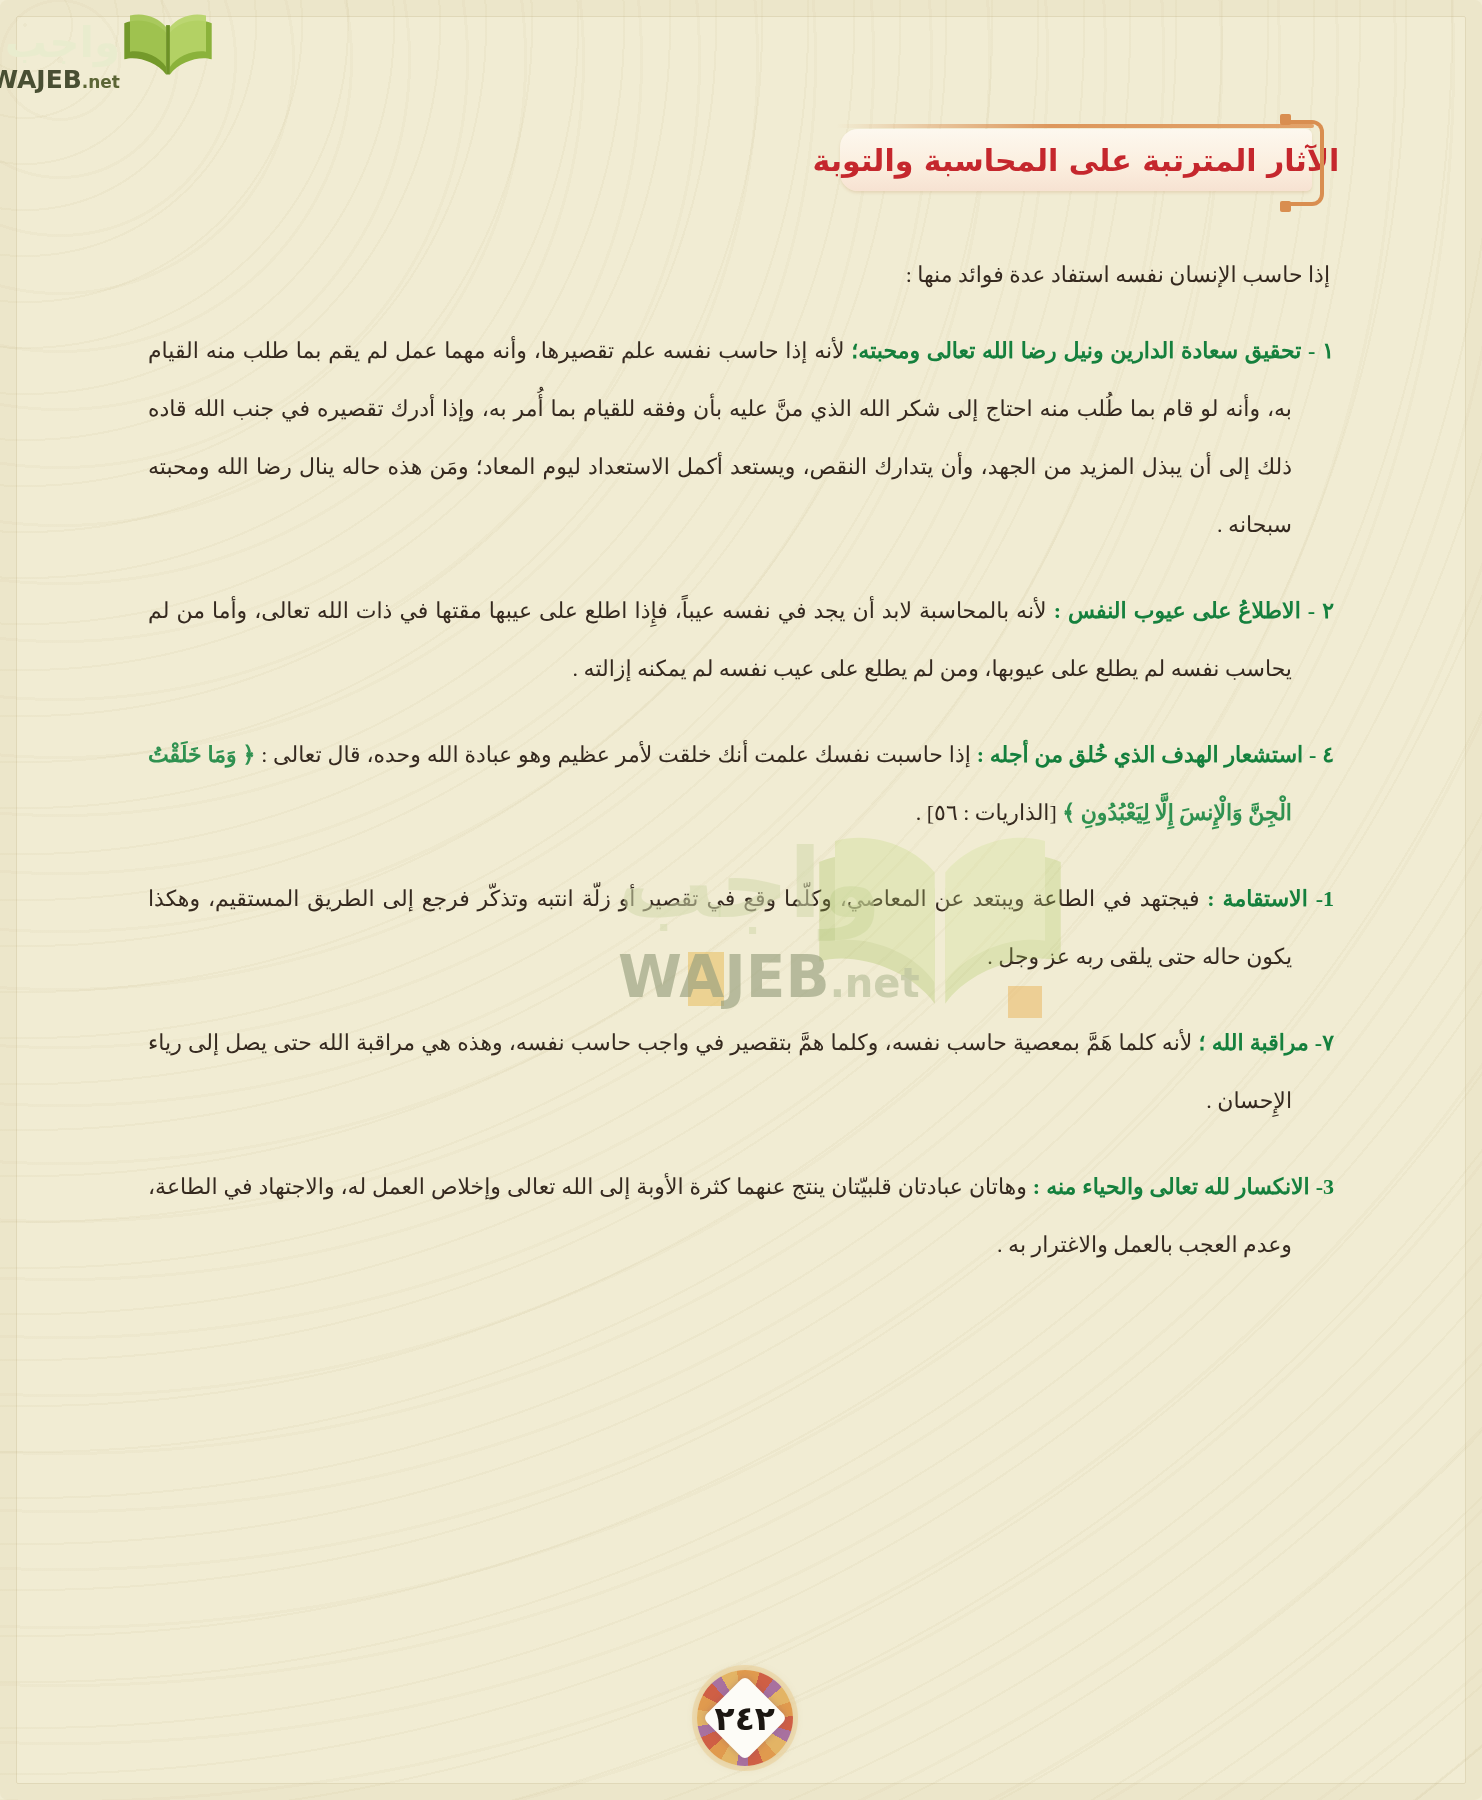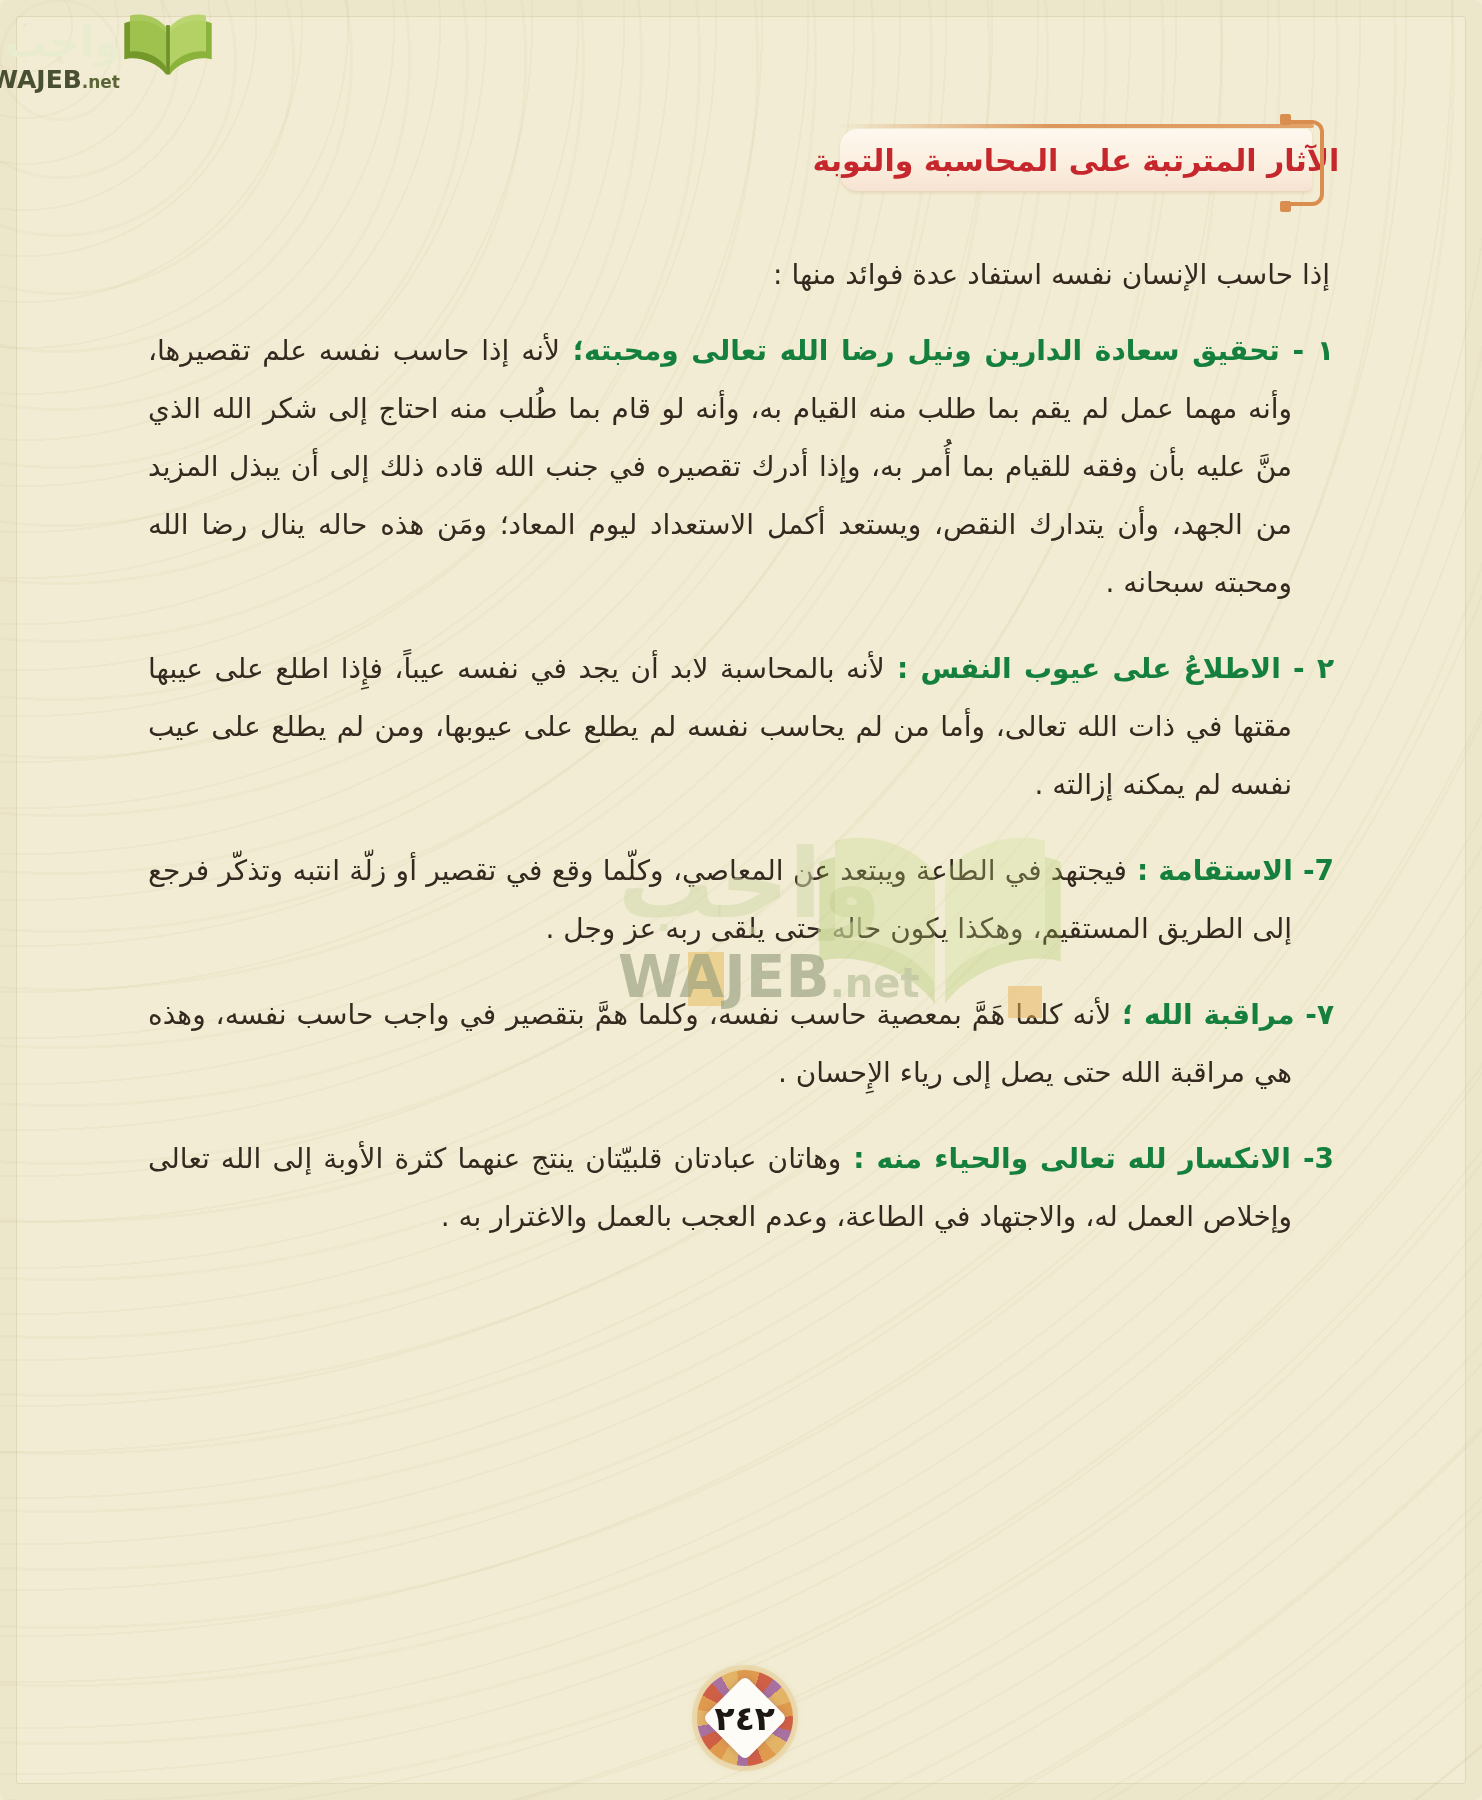--- a/index.html
+++ b/index.html
@@ -51,21 +51,21 @@
   }
   .title-box .bracket::after{
     content:"";position:absolute;left:-6px;bottom:-10px;width:11px;height:11px;background:#d98e50;border-radius:2px;
   }
   .title-text{font-size:30px;font-weight:bold;color:#c5272d;white-space:nowrap;}
 
   
   .text-block{
     position:absolute;top:246px;right:148px;left:148px;
     direction:rtl;text-align:justify;
-    font-size:28px;line-height:58px;
+    font-size:22px;line-height:58px;font-family:Liberation Serif, serif;
   }
   .intro{margin:0 4px 18px 0;text-align:right;}
   p.item{margin:0 0 28px 0;padding-right:42px;text-indent:-42px;}
   .lead{color:#15803d;font-weight:bold;}
   .lead::after{content:" ";}
   .verse{color:#2f9150;font-weight:bold;}
 
   
   .watermark{position:absolute;top:830px;left:600px;width:470px;height:200px;pointer-events:none;}
   .wm-book{position:absolute;top:-10px;left:190px;width:300px;height:210px;opacity:.28;}
@@ -119,23 +119,26 @@
 
   <p class="item">
     <span class="lead">١ - تحقيق سعادة الدارين ونيل رضا الله تعالى ومحبته؛</span><span>لأنه إذا حاسب نفسه علم تقصيرها، وأنه مهما عمل لم يقم بما طلب منه القيام به، وأنه لو قام بما طُلب منه احتاج إلى شكر الله الذي منَّ عليه بأن وفقه للقيام بما أُمر به، وإذا أدرك تقصيره في جنب الله قاده ذلك إلى أن يبذل المزيد من الجهد، وأن يتدارك النقص، ويستعد أكمل الاستعداد ليوم المعاد؛ ومَن هذه حاله ينال رضا الله ومحبته سبحانه .</span>
   </p>
 
   <p class="item">
     <span class="lead">٢ - الاطلاعُ على عيوب النفس :</span><span>لأنه بالمحاسبة لابد أن يجد في نفسه عيباً، فإِذا اطلع على عيبها مقتها في ذات الله تعالى، وأما من لم يحاسب نفسه لم يطلع على عيوبها، ومن لم يطلع على عيب نفسه لم يمكنه إزالته .</span>
   </p>
 
 
+  <p class="item">
+    <span class="lead">٤ - استشعار الهدف الذي خُلق من أجله :</span><span>إذا حاسبت نفسك علمت أنك خلقت لأمر عظيم وهو عبادة الله وحده، قال تعالى :</span><span class="verse"> ﴿ وَمَا خَلَقْتُ الْجِنَّ وَالْإِنسَ إِلَّا لِيَعْبُدُونِ ﴾ </span><span>[الذاريات : ٥٦] .</span>
+  </p>
 
   <p class="item">
-    <span class="lead">7- الاستقامة :</span><span>فيجتهد في الطاعة ويبتعد عن المعاصي، وكلّما وقع في تقصير أو زلّة انتبه وتذكّر فرجع إلى الطريق المستقيم، وهكذا يكون حاله حتى يلقى ربه عز وجل .</span>
+    <span class="lead">1- الاستقامة :</span><span>فيجتهد في الطاعة ويبتعد عن المعاصي، وكلّما وقع في تقصير أو زلّة انتبه وتذكّر فرجع إلى الطريق المستقيم، وهكذا يكون حاله حتى يلقى ربه عز وجل .</span>
   </p>
 
 
   <p class="item">
     <span class="lead">٧- مراقبة الله ؛</span><span>لأنه كلما هَمَّ بمعصية حاسب نفسه، وكلما همَّ بتقصير في واجب حاسب نفسه، وهذه هي مراقبة الله حتى يصل إلى رياء الإِحسان .</span>
   </p>
 
   <p class="item">
     <span class="lead">3- الانكسار لله تعالى والحياء منه :</span><span>وهاتان عبادتان قلبيّتان ينتج عنهما كثرة الأوبة إلى الله تعالى وإخلاص العمل له، والاجتهاد في الطاعة، وعدم العجب بالعمل والاغترار به .</span>
   </p>

